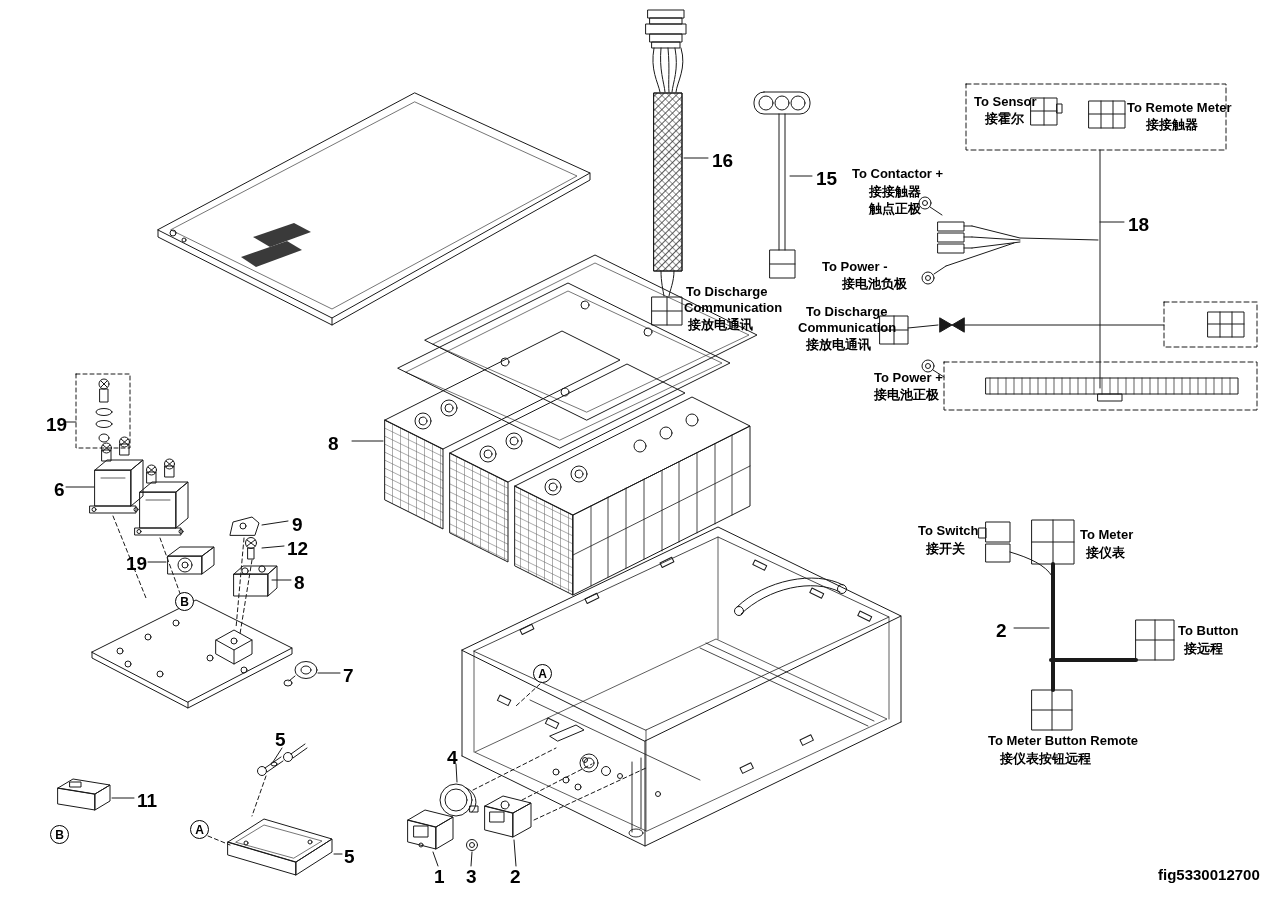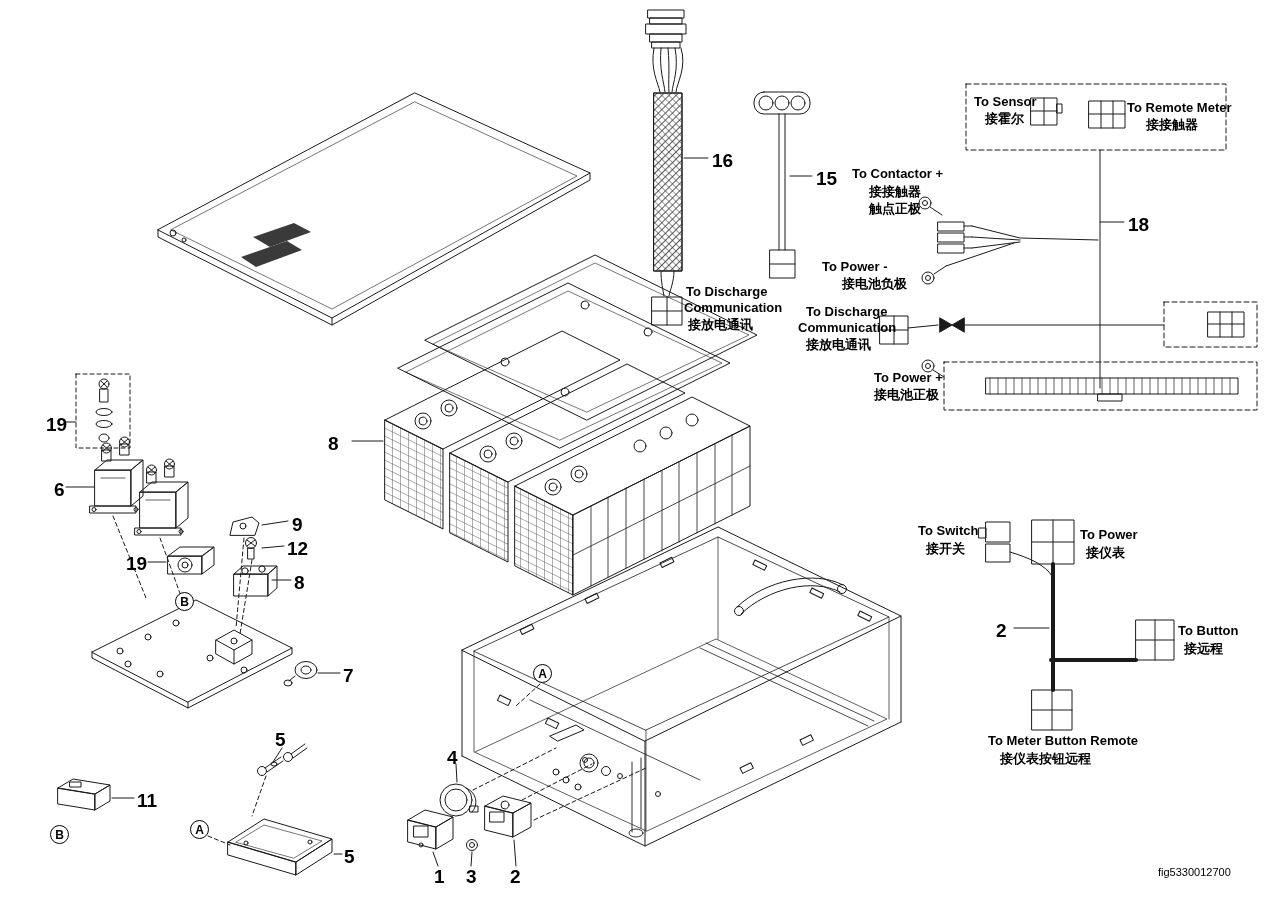--- a/index.html
+++ b/index.html
@@ -4,21 +4,21 @@
 <style>
   * { margin:0; padding:0; box-sizing:border-box; }
   html,body { background:#ffffff; }
   body { font-family:"Liberation Sans","DejaVu Sans",sans-serif; color:#000; }
   .canvas { position:relative; width:1274px; height:898px; background:#fff; overflow:hidden; }
   .canvas > svg { position:absolute; left:0; top:0; }
   .lbl { position:absolute; font-size:13px; font-weight:bold; white-space:nowrap; line-height:1.1; }
   .num { position:absolute; font-size:19px; font-weight:bold; white-space:nowrap; }
   .callout { position:absolute; width:19px; height:19px; border:1.5px solid #000; border-radius:50%;
              font-size:12px; font-weight:bold; display:flex; align-items:center; justify-content:center; background:#fff; }
-  .figid { position:absolute; font-size:11px; font-weight:normal; white-space:nowrap; }
+  .figid { position:absolute; font-size:15px; font-weight:bold; white-space:nowrap; }
 </style>
 </head>
 <body>
 
 <div class="canvas">
 
 <svg width="1274" height="898" viewBox="0 0 1274 898">
   <defs>
     <pattern id="braidA" width="5" height="5" patternUnits="userSpaceOnUse" patternTransform="rotate(45)">
       <line x1="0" y1="0" x2="0" y2="5" stroke="#333" stroke-width="1.6"></line>
@@ -416,21 +416,21 @@
 <span class="lbl" style="left:822px;top:260px">To Power -</span>
 <span class="lbl" style="left:842px;top:277px">接电池负极</span>
 <span class="lbl" style="left:806px;top:305px">To Discharge</span>
 <span class="lbl" style="left:798px;top:321px">Communication</span>
 <span class="lbl" style="left:806px;top:338px">接放电通讯</span>
 <span class="lbl" style="left:874px;top:371px">To Power +</span>
 <span class="lbl" style="left:874px;top:388px">接电池正极</span>
 
 <span class="lbl" style="left:918px;top:524px">To Switch</span>
 <span class="lbl" style="left:926px;top:542px">接开关</span>
-<span class="lbl" style="left:1080px;top:528px">To Power</span>
+<span class="lbl" style="left:1080px;top:528px">To Meter</span>
 <span class="lbl" style="left:1086px;top:546px">接仪表</span>
 <span class="lbl" style="left:1178px;top:624px">To Button</span>
 <span class="lbl" style="left:1184px;top:642px">接远程</span>
 <span class="lbl" style="left:988px;top:734px">To Meter Button Remote</span>
 <span class="lbl" style="left:1000px;top:752px">接仪表按钮远程</span>
 
 <span class="figid" style="left:1158px;top:866px">fig5330012700</span>
 
 </div>
 

